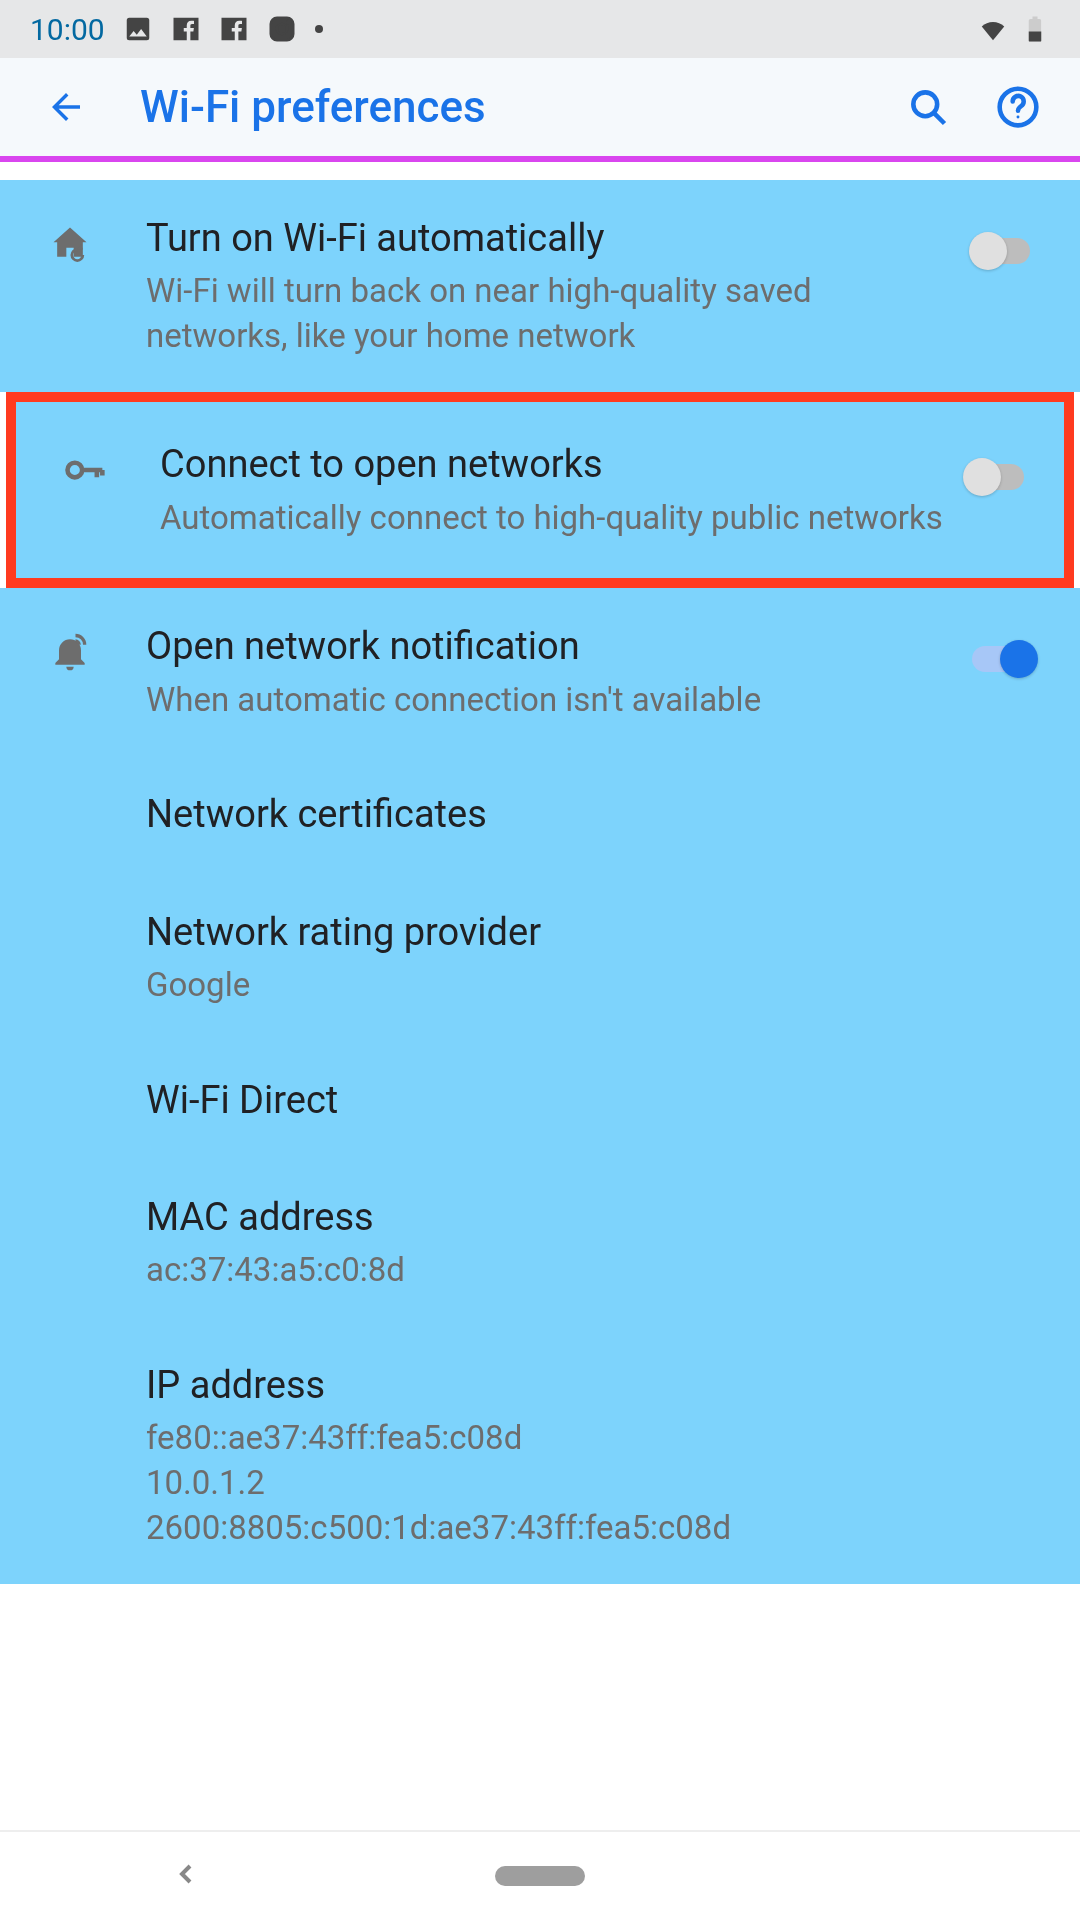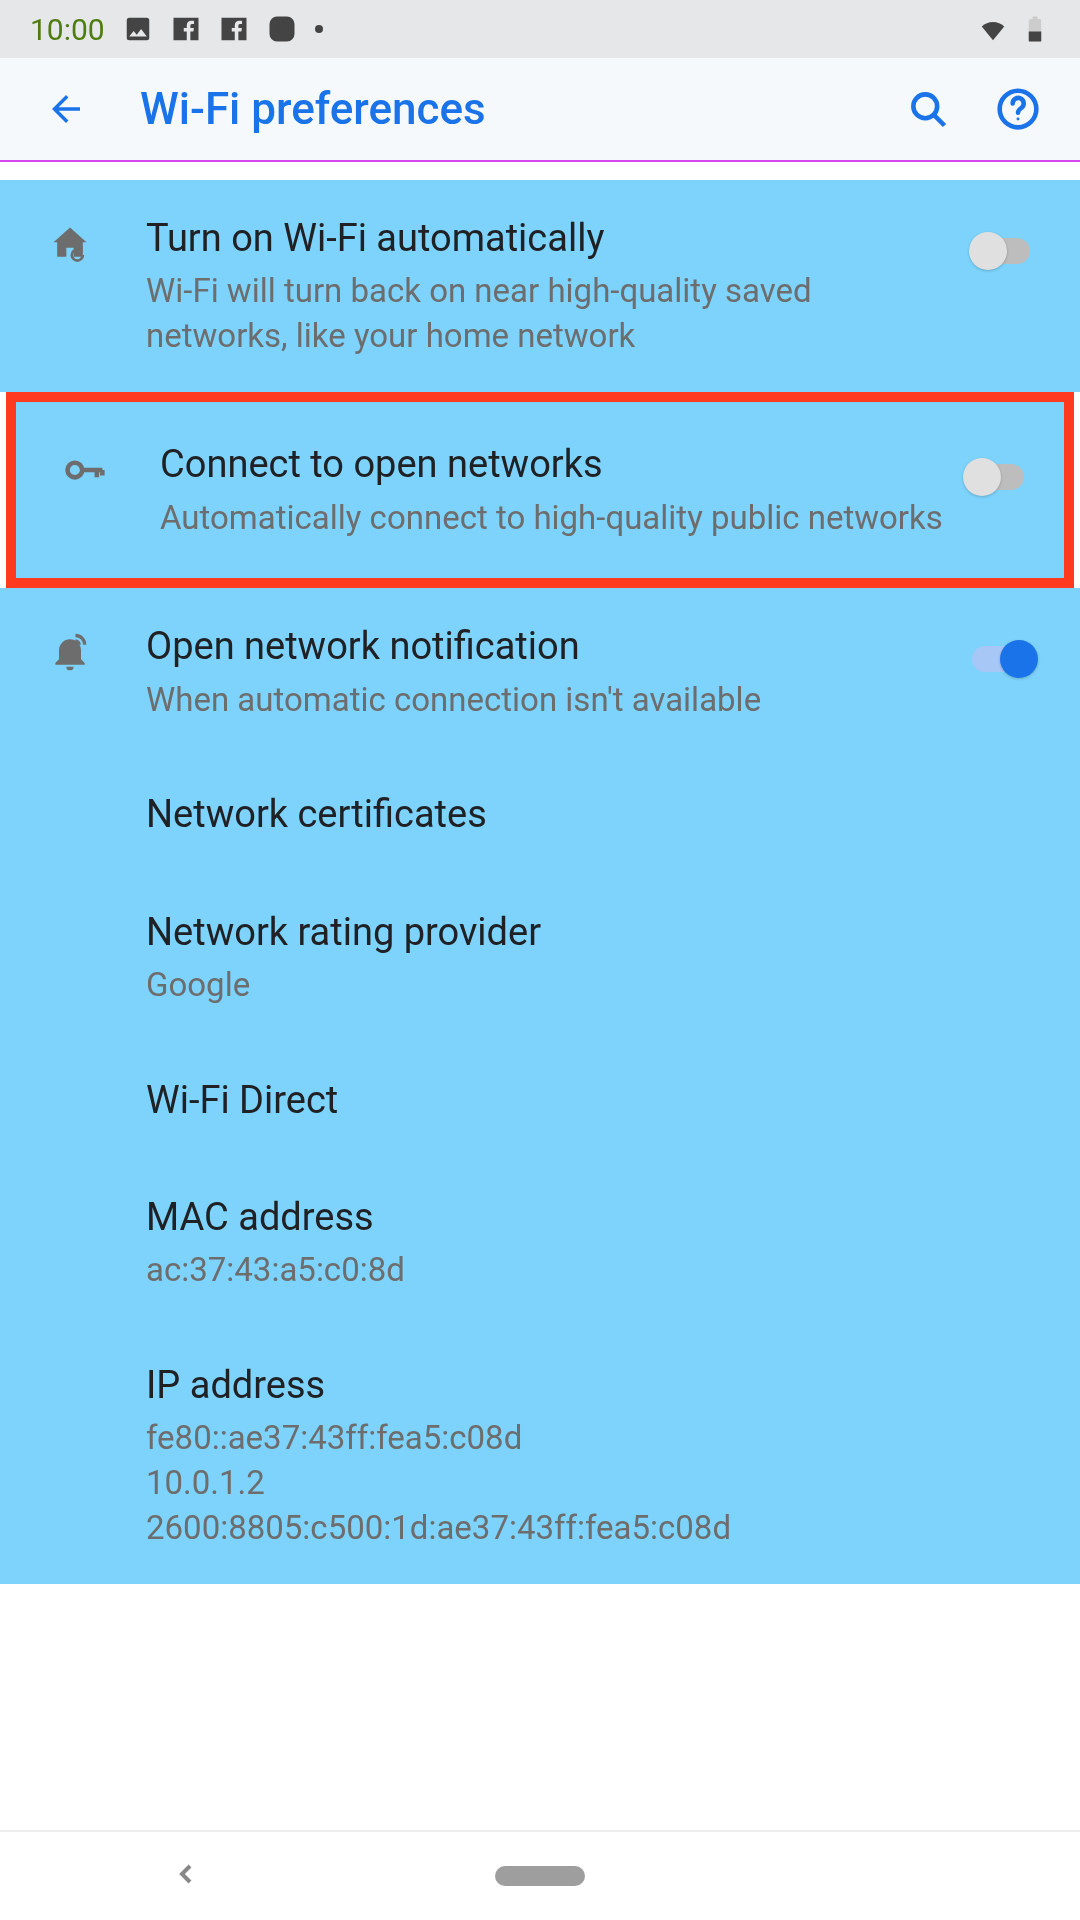--- a/index.html
+++ b/index.html
@@ -4,36 +4,36 @@
 <style>
   * { box-sizing: border-box; margin: 0; padding: 0; }
   html, body { width: 1080px; height: 1920px; font-family: Roboto, Arial, sans-serif; background: #fff; overflow: hidden; }
   
   .status-bar {
     height: 58px;
     background: #e6e7e8;
     display: flex;
     align-items: center;
     padding: 0 30px;
-    color: #4d7c0f;
+    color: #0369a1;
     font-size: 30px;
   }
   .status-left { display: flex; align-items: center; gap: 18px; }
   .status-right { margin-left: auto; display: flex; align-items: center; gap: 12px; }
   .status-icon { width: 30px; height: 30px; display: flex; align-items: center; justify-content: center; }
   .status-icon svg { width: 100%; height: 100%; fill: #444; }
   .status-dot { width: 8px; height: 8px; border-radius: 50%; background: #444; }
   
   .app-bar {
     height: 104px;
     background: #f5f9fc;
     display: flex;
     align-items: center;
     padding: 0 36px 0 42px;
-    border-bottom: 2px solid #d946ef;
+    border-bottom: 6px solid #d946ef;
   }
   .back-btn { width: 48px; height: 48px; display: flex; align-items: center; justify-content: center; cursor: pointer; }
   .back-btn svg { width: 42px; height: 42px; fill: #1a73e8; }
   .app-title { margin-left: 50px; font-size: 44px; color: #1a73e8; font-weight: 500; flex: 1; }
   .app-bar-action { width: 52px; height: 52px; display: flex; align-items: center; justify-content: center; margin-left: 38px; cursor: pointer; }
   .app-bar-action svg { width: 44px; height: 44px; fill: none; stroke: #1a73e8; stroke-width: 2.5; }
   
   .content { height: calc(1920px - 58px - 104px - 90px); overflow: hidden; }
   
   .setting-row {

